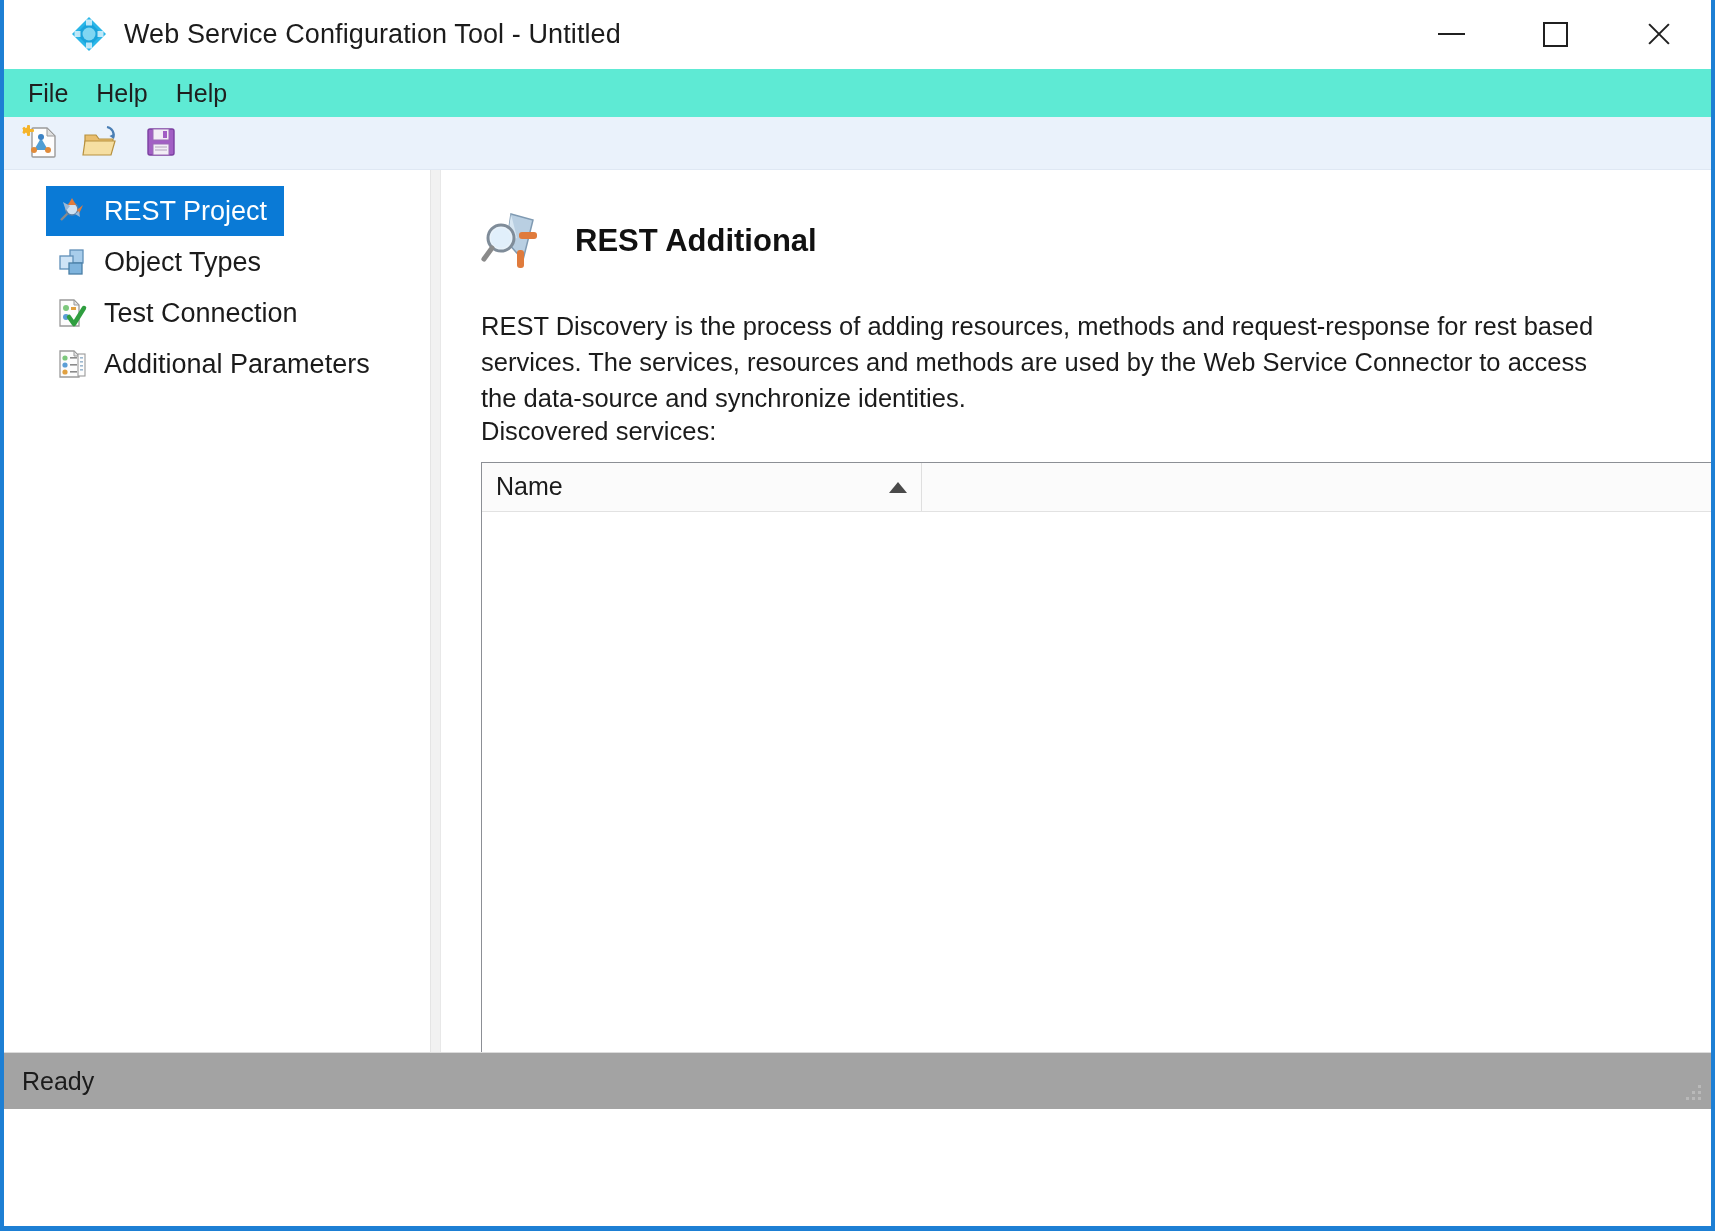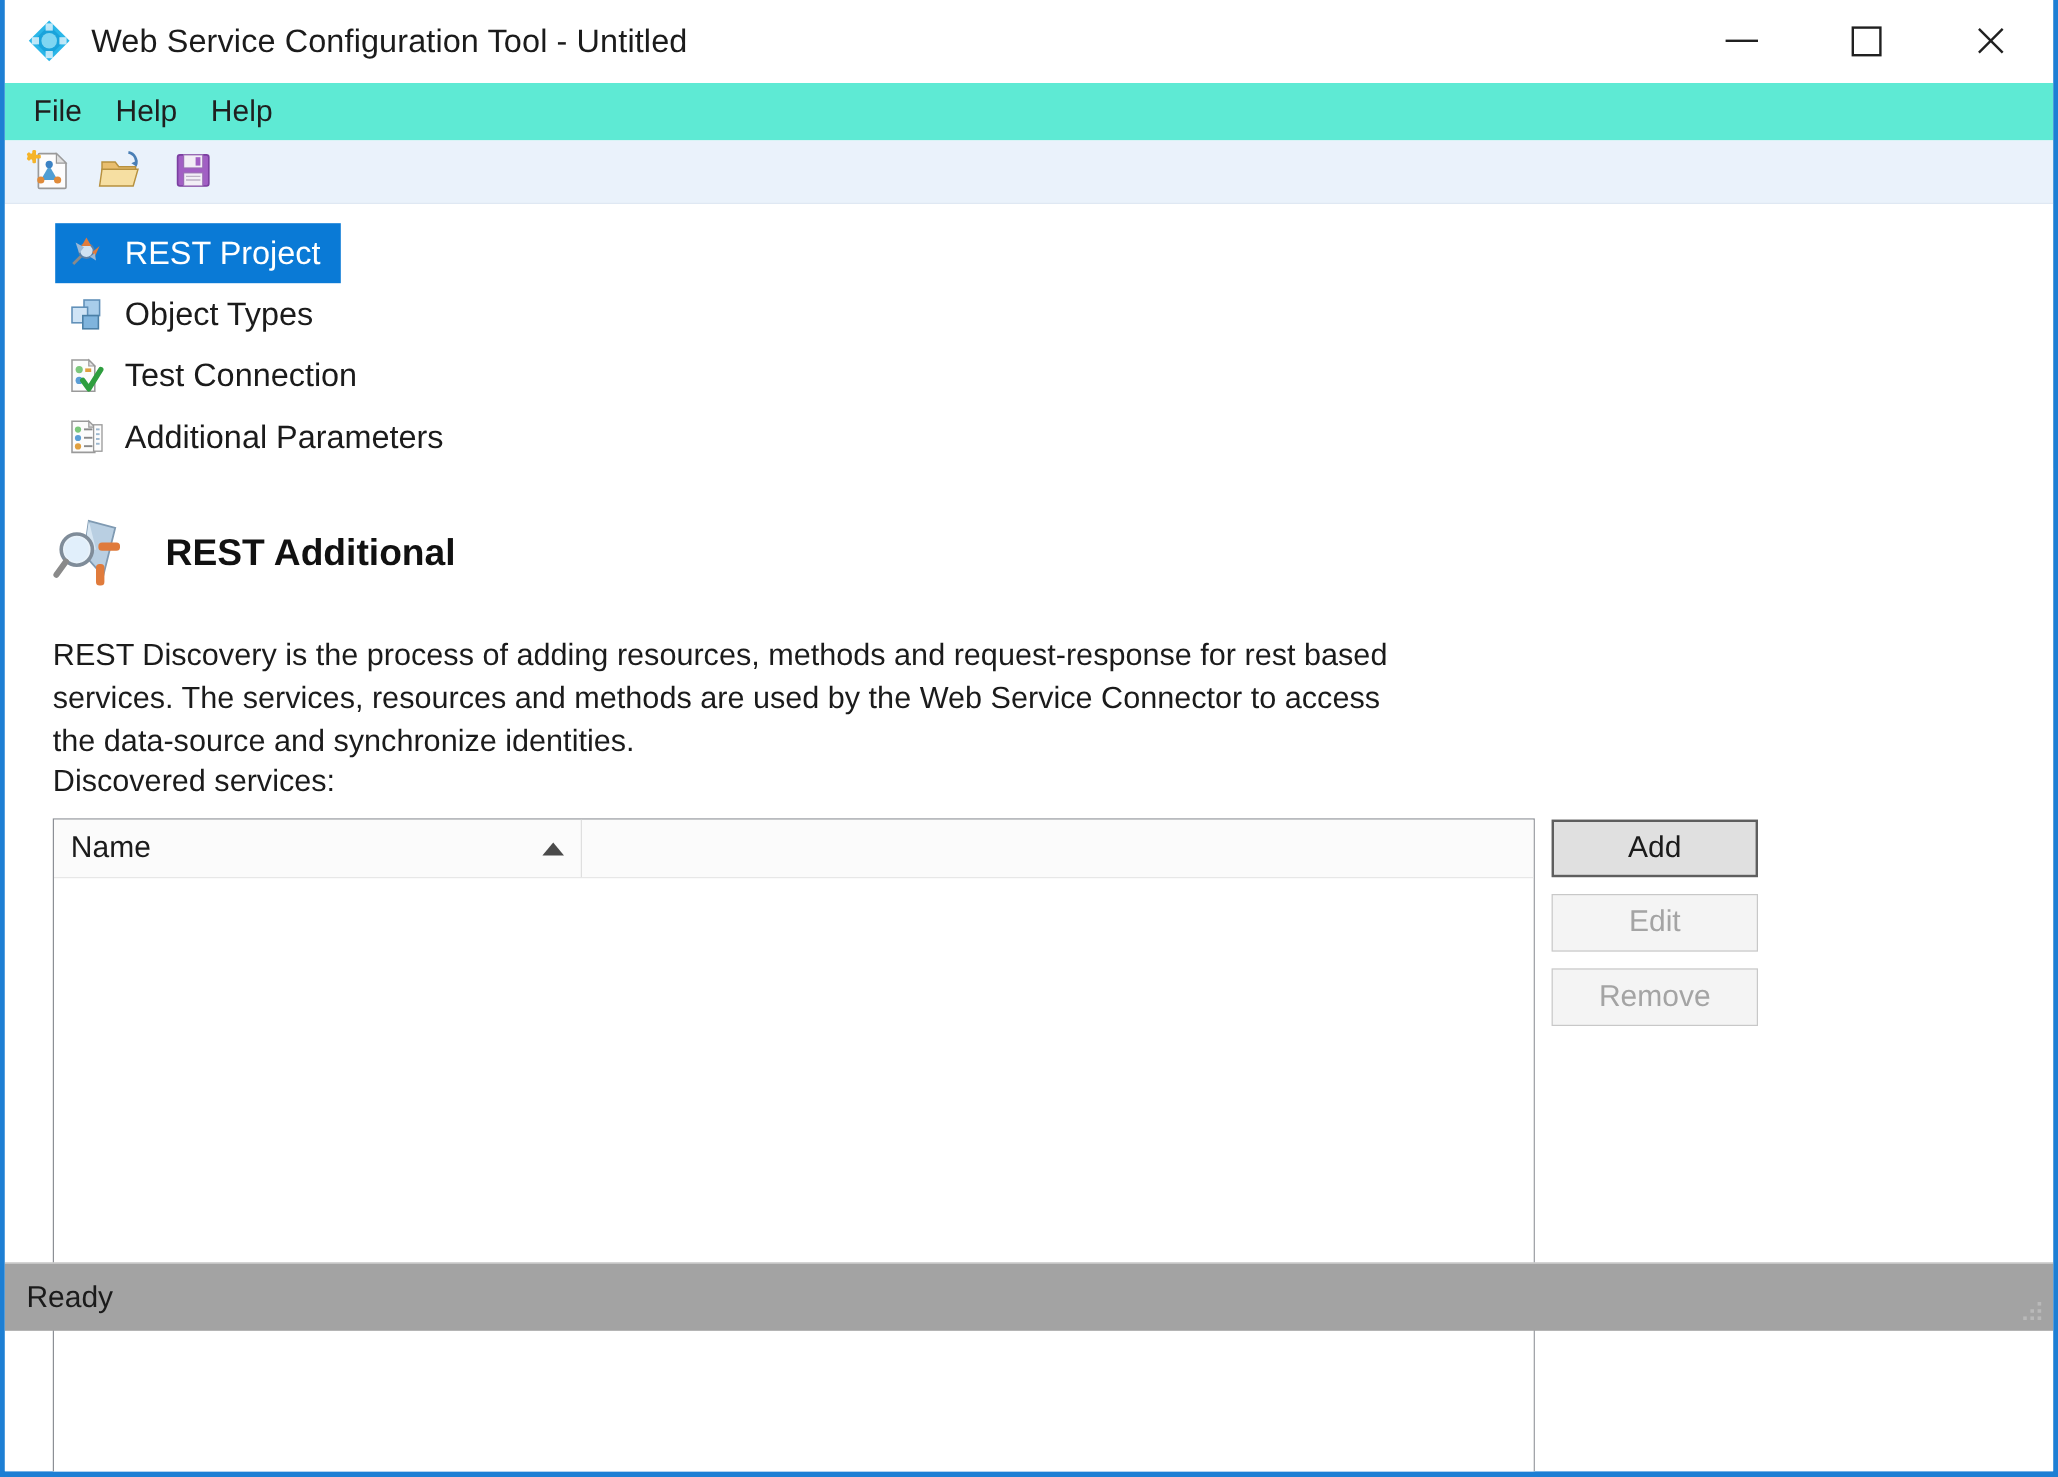--- a/index.html
+++ b/index.html
@@ -31,20 +31,21 @@
     height: 68px;
     background: #ffffff;
     display: flex;
     align-items: center;
     border-bottom: 1px solid #ffffff;
   }
   .title-left {
     display: flex;
     align-items: center;
     padding-left: 18px;
+    margin-left: 48px;
   }
   .app-logo {
     width: 38px;
     height: 38px;
     position: relative;
     flex: none;
   }
   .title-text {
     font-size: 27px;
     color: #1b1b1b;
@@ -124,21 +125,20 @@
     display: flex;
     align-items: center;
     justify-content: center;
   }
 
   
   .body-area {
     display: flex;
     height: 882px;
     background: #ffffff;
-    flex-direction: column;
   }
   .sidebar {
     width: 426px;
     background: #ffffff;
     padding-top: 16px;
     box-sizing: border-box;
     flex: none;
   }
   .splitter {
     width: 9px;

